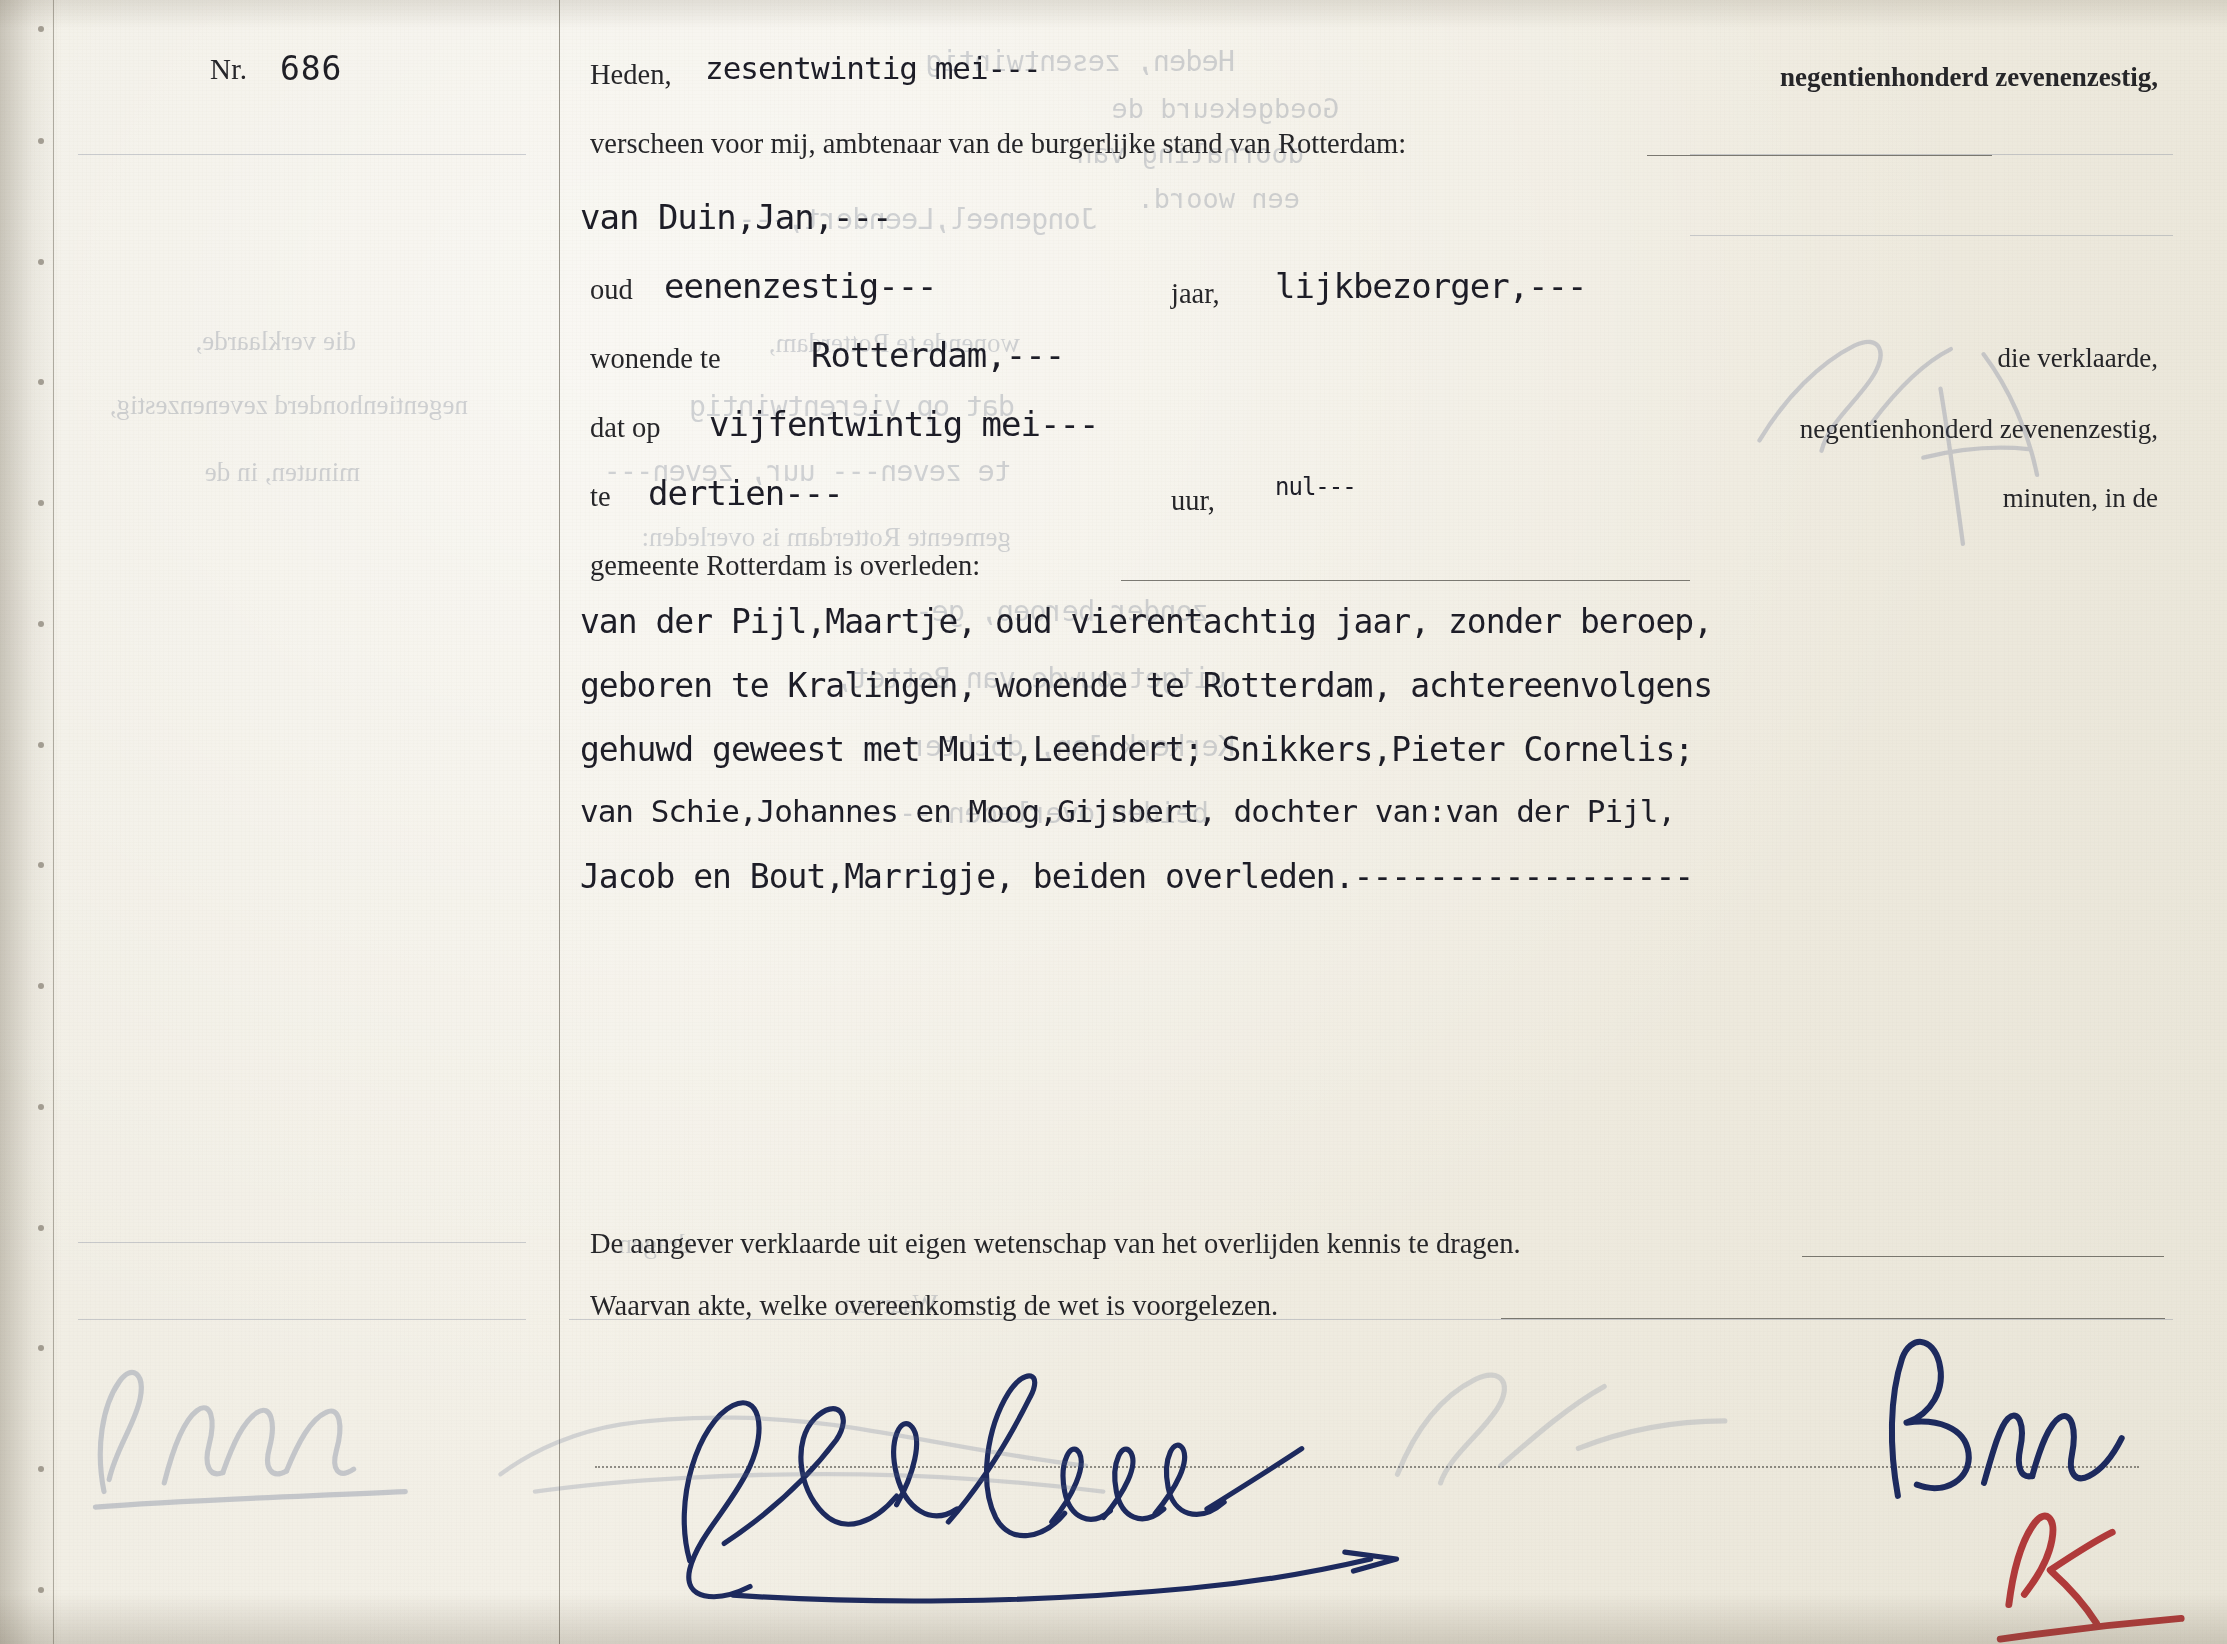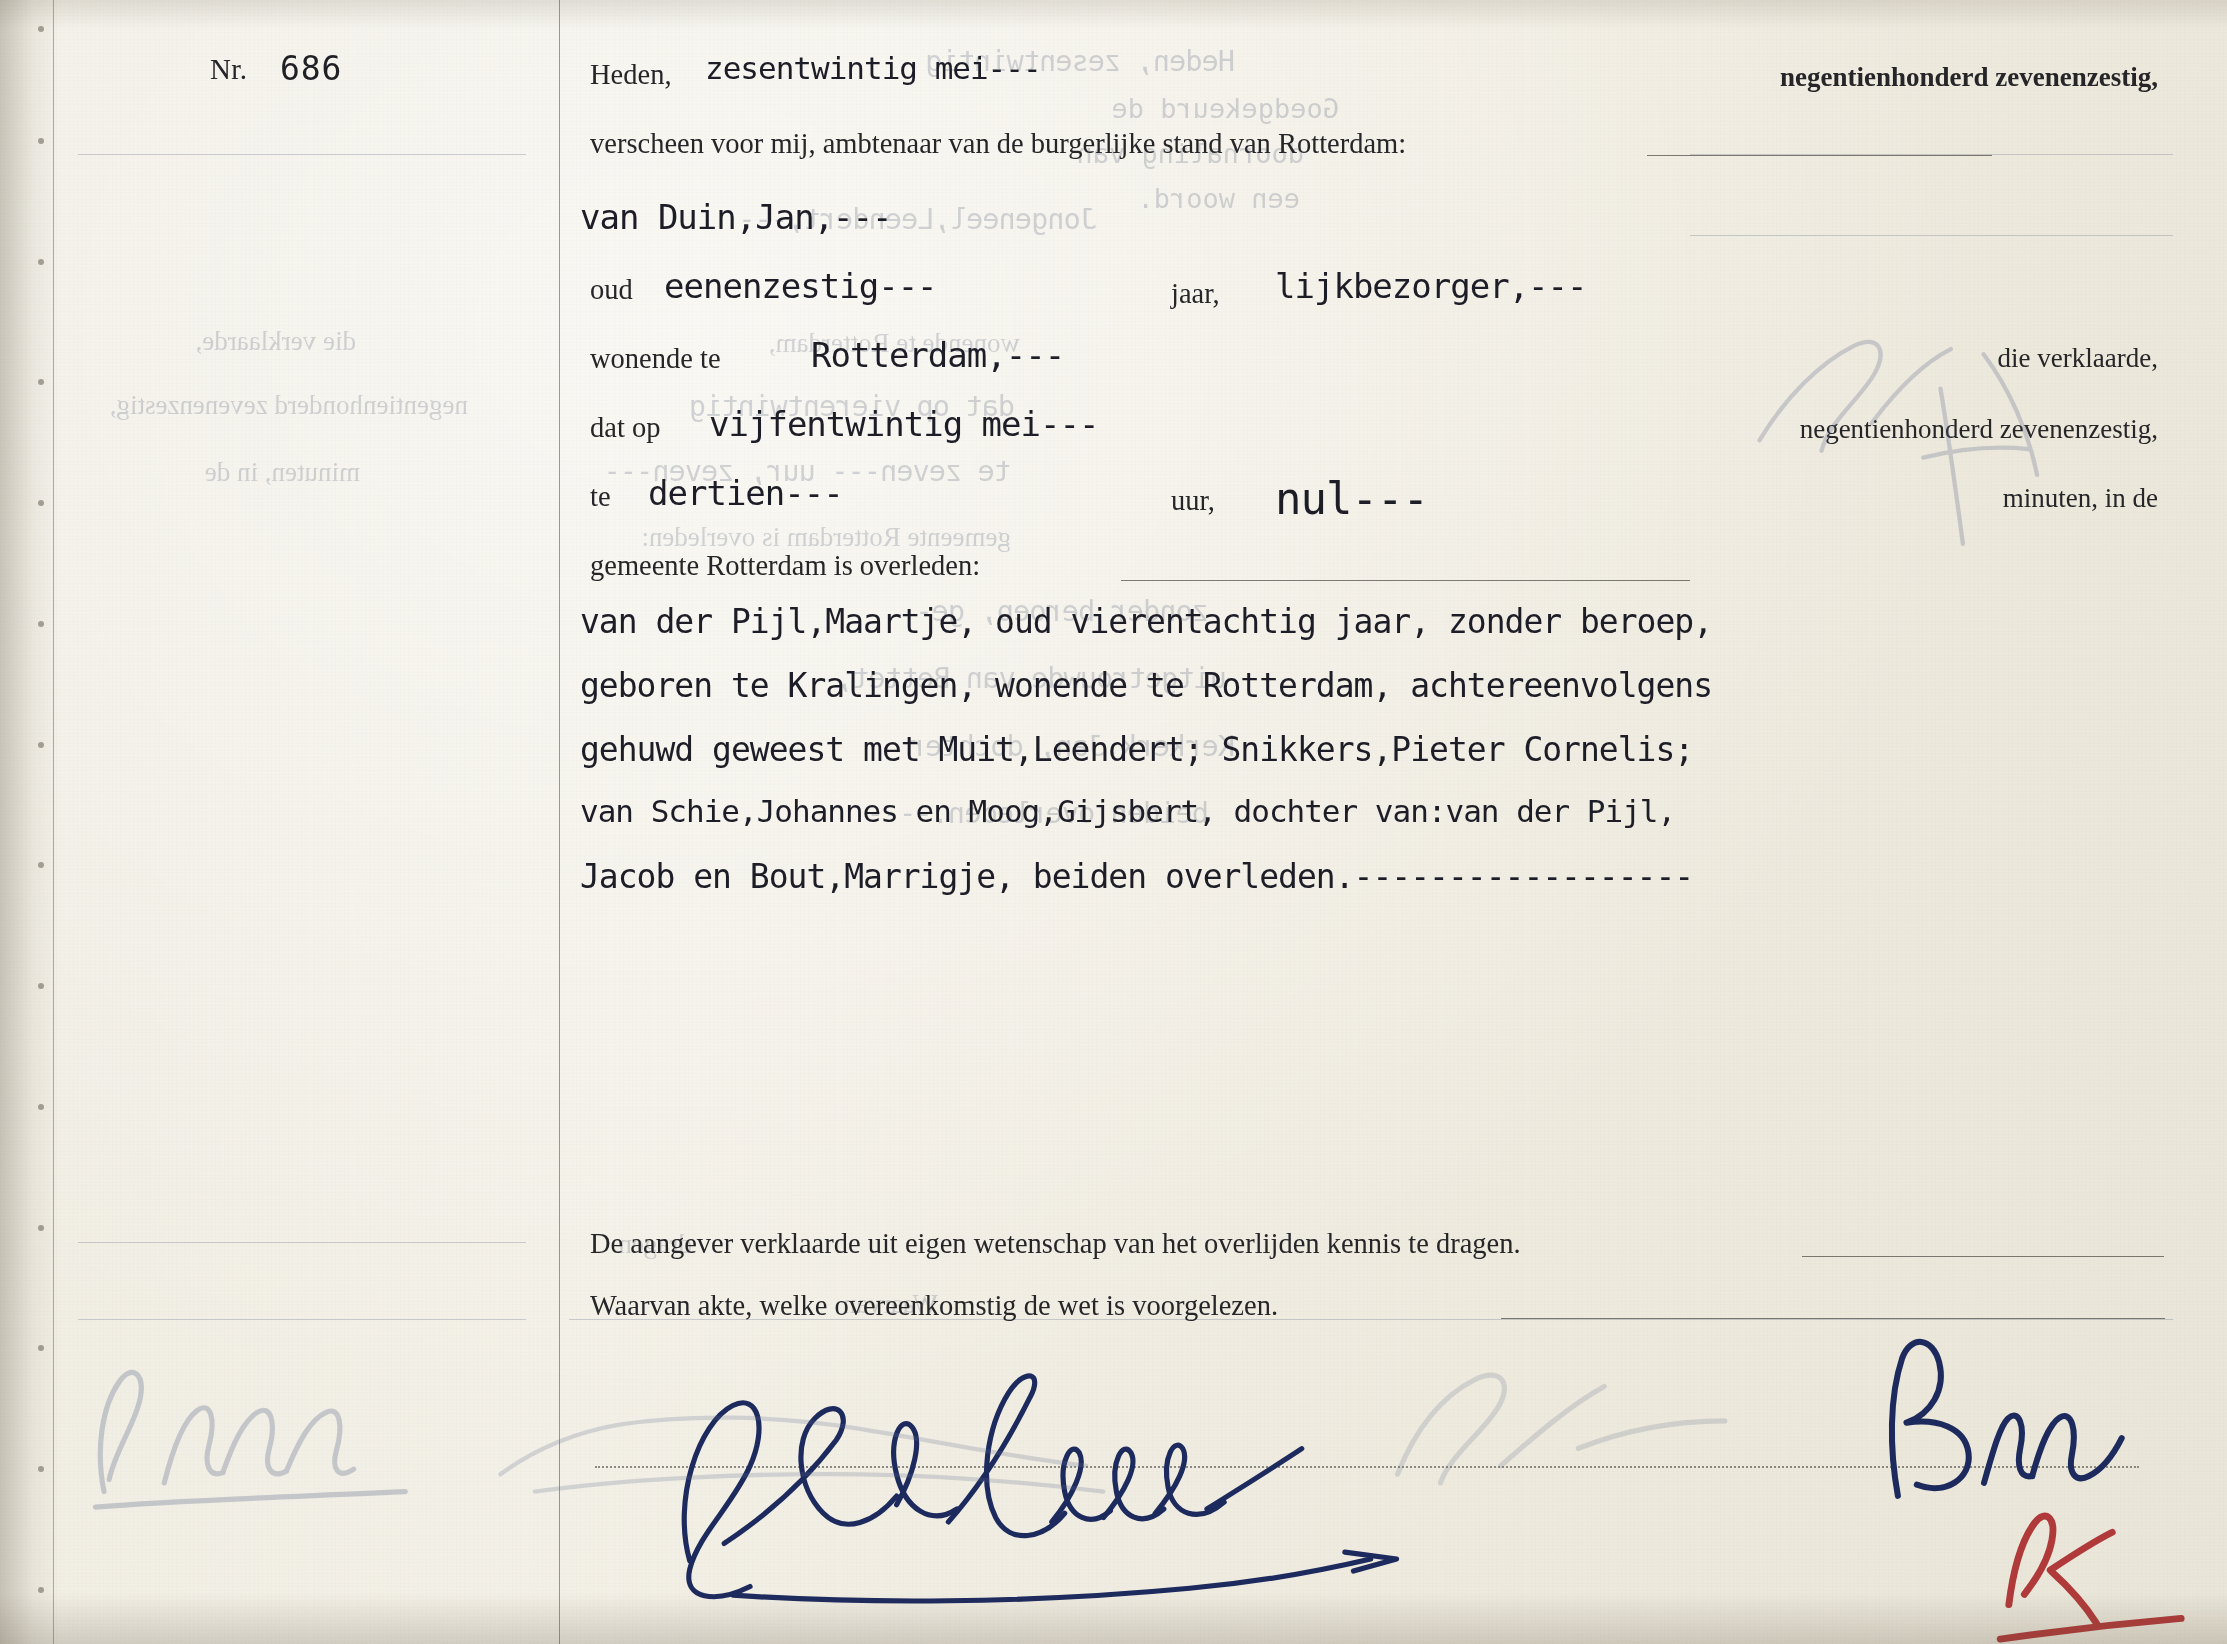--- a/index.html
+++ b/index.html
@@ -250,21 +250,21 @@
     <div class="row t-big" style="left:811px; top:335px; font-size:34px;">Rotterdam,---</div>
     <div class="rightcol" style="right:69px; top:343px;">die verklaarde,</div>
 
     <div class="row p" style="left:590px; top:412px;">dat op</div>
     <div class="row t-big" style="left:709px; top:404px; font-size:34px;">vijfentwintig mei---</div>
     <div class="rightcol" style="right:69px; top:414px;">negentienhonderd zevenenzestig,</div>
 
     <div class="row p" style="left:590px; top:481px;">te</div>
     <div class="row t-big" style="left:648px; top:473px; font-size:34px;">dertien---</div>
     <div class="row p" style="left:1171px; top:485px;">uur,</div>
-    <div class="row t-big" style="left:1275px; top:473px; font-size:44px;">nul---</div>
+    <div class="row t-big" style="left:1275px; top:473px; font-size:24px;">nul---</div>
     <div class="rightcol" style="right:69px; top:483px;">minuten, in de</div>
 
     <div class="row p" style="left:590px; top:550px;">gemeente Rotterdam is overleden:</div>
     <div class="hrule" style="left:1121px; top:580px; width:569px; background:rgba(60,58,52,0.65);"></div>
 
     <div class="row t-big" style="left:580px; top:602px; font-size:33px;">van der Pijl,Maartje, oud vierentachtig jaar, zonder beroep,</div>
     <div class="row t-big" style="left:580px; top:666px; font-size:33px;">geboren te Kralingen, wonende te Rotterdam, achtereenvolgens</div>
     <div class="row t-big" style="left:580px; top:730px; font-size:33px;">gehuwd geweest met Muit,Leendert; Snikkers,Pieter Cornelis;</div>
     <div class="row t-big" style="left:580px; top:793px; font-size:31px;">van Schie,Johannes en Moog,Gijsbert, dochter van:van der Pijl,</div>
     <div class="row p" style="left:590px; top:1228px;">De aangever verklaarde uit eigen wetenschap van het overlijden kennis te dragen.</div>

